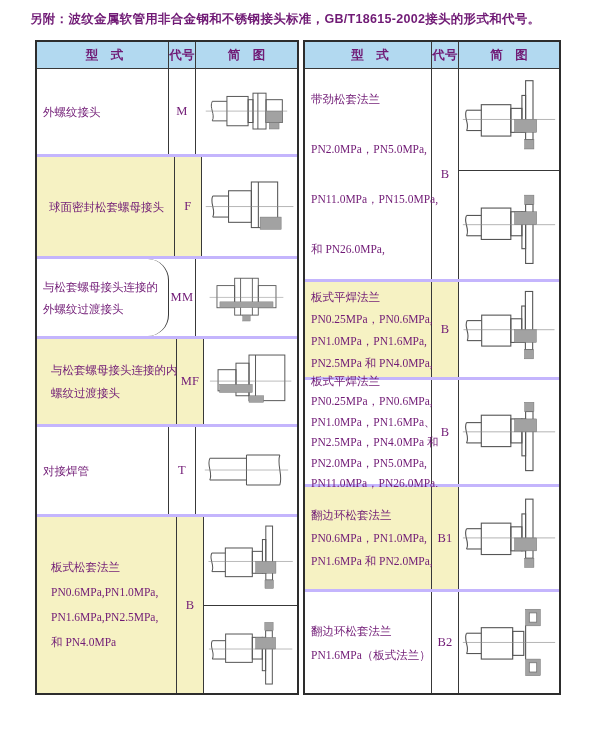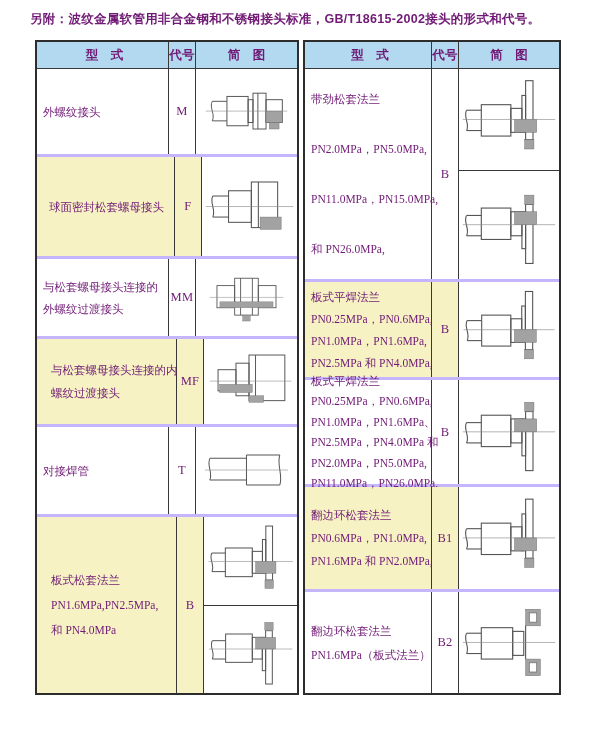--- a/index.html
+++ b/index.html
@@ -90,21 +90,21 @@
                   <rect x="54" y="20" width="30" height="52"></rect>
                   <line x1="62" y1="20" x2="62" y2="72"></line>
                   <rect class="h" x="64" y="60" width="24" height="14"></rect>
                   <line class="cl" x1="2" y1="48" x2="102" y2="48"></line>
                 </g>
               </svg>
             </div>
           </div>
         </div>
         <div class="row" style="height: 80px;">
-          <div class="c t" style="line-height: 22px;">
+          <div class="c t" style="line-height: 22px; border-radius: 21px;">
             <div>与松套螺母接头连接的</div>
             <div>外螺纹过渡接头</div>
           </div>
           <div class="c k">MM</div>
           <div class="c d">
             <div class="dhalf">
               <svg viewBox="0 0 104 96" preserveAspectRatio="xMidYMid meet">
                 <g class="ol">
                   <rect x="12" y="32" width="24" height="30"></rect>
                   <rect x="68" y="32" width="24" height="30"></rect>
@@ -159,20 +159,21 @@
                   <path d="M 92 30 C 88 41.88 96 53.760000000000005 92 66"></path>
                   <line class="cl" x1="2" y1="48" x2="102" y2="48"></line>
                 </g>
               </svg>
             </div>
           </div>
         </div>
         <div class="row hl" style="height: 176px; padding-left: 8px;">
           <div class="c t" style="line-height: 25px;">
             <div>板式松套法兰</div>
+            <div>PN0.6MPa,PN1.0MPa,</div>
             <div>PN1.6MPa,PN2.5MPa,</div>
             <div>和 PN4.0MPa</div>
           </div>
           <div class="c k">B</div>
           <div class="c d">
             <div class="dhalf split" style="flex: 0 0 88px;">
               <svg viewBox="0 0 104 96" preserveAspectRatio="xMidYMid meet">
                 <g class="ol">
                   <line x1="6" y1="38" x2="22" y2="38"></line>
                   <line x1="6" y1="60" x2="22" y2="60"></line>

